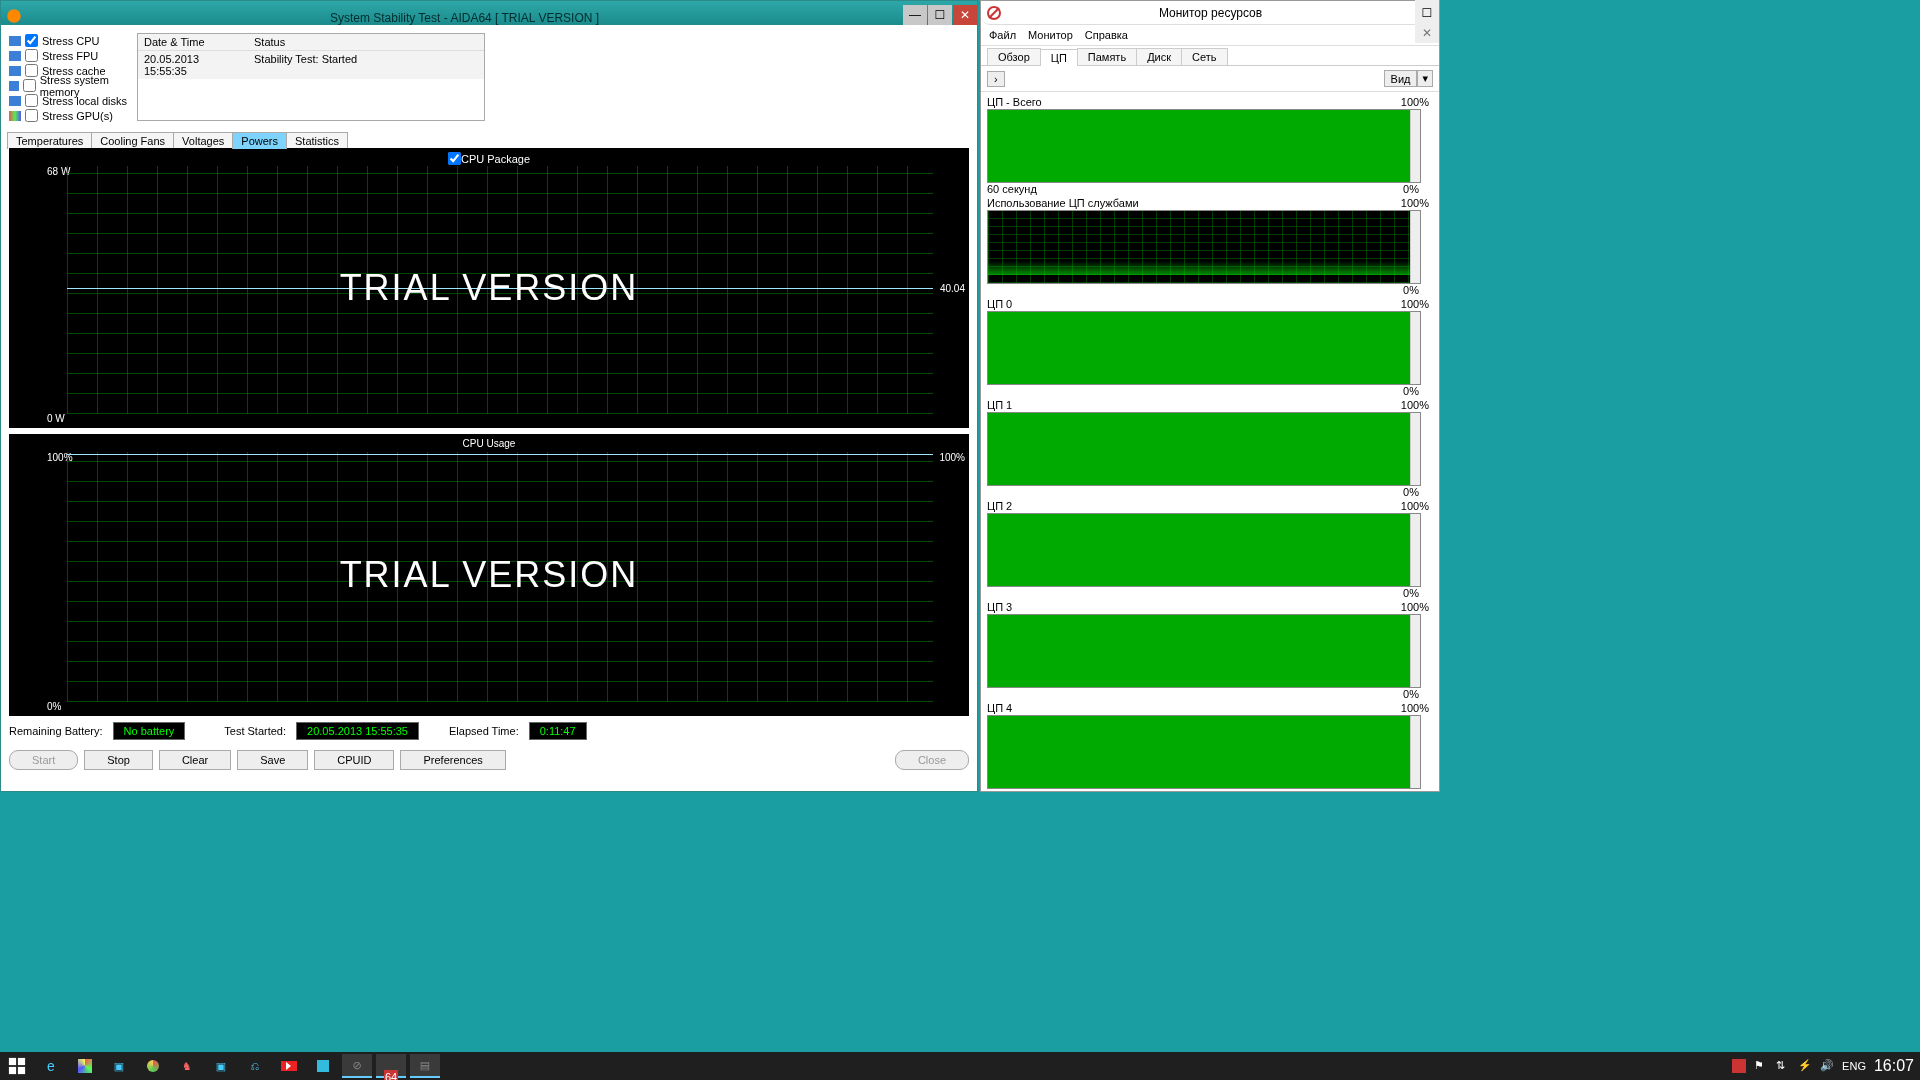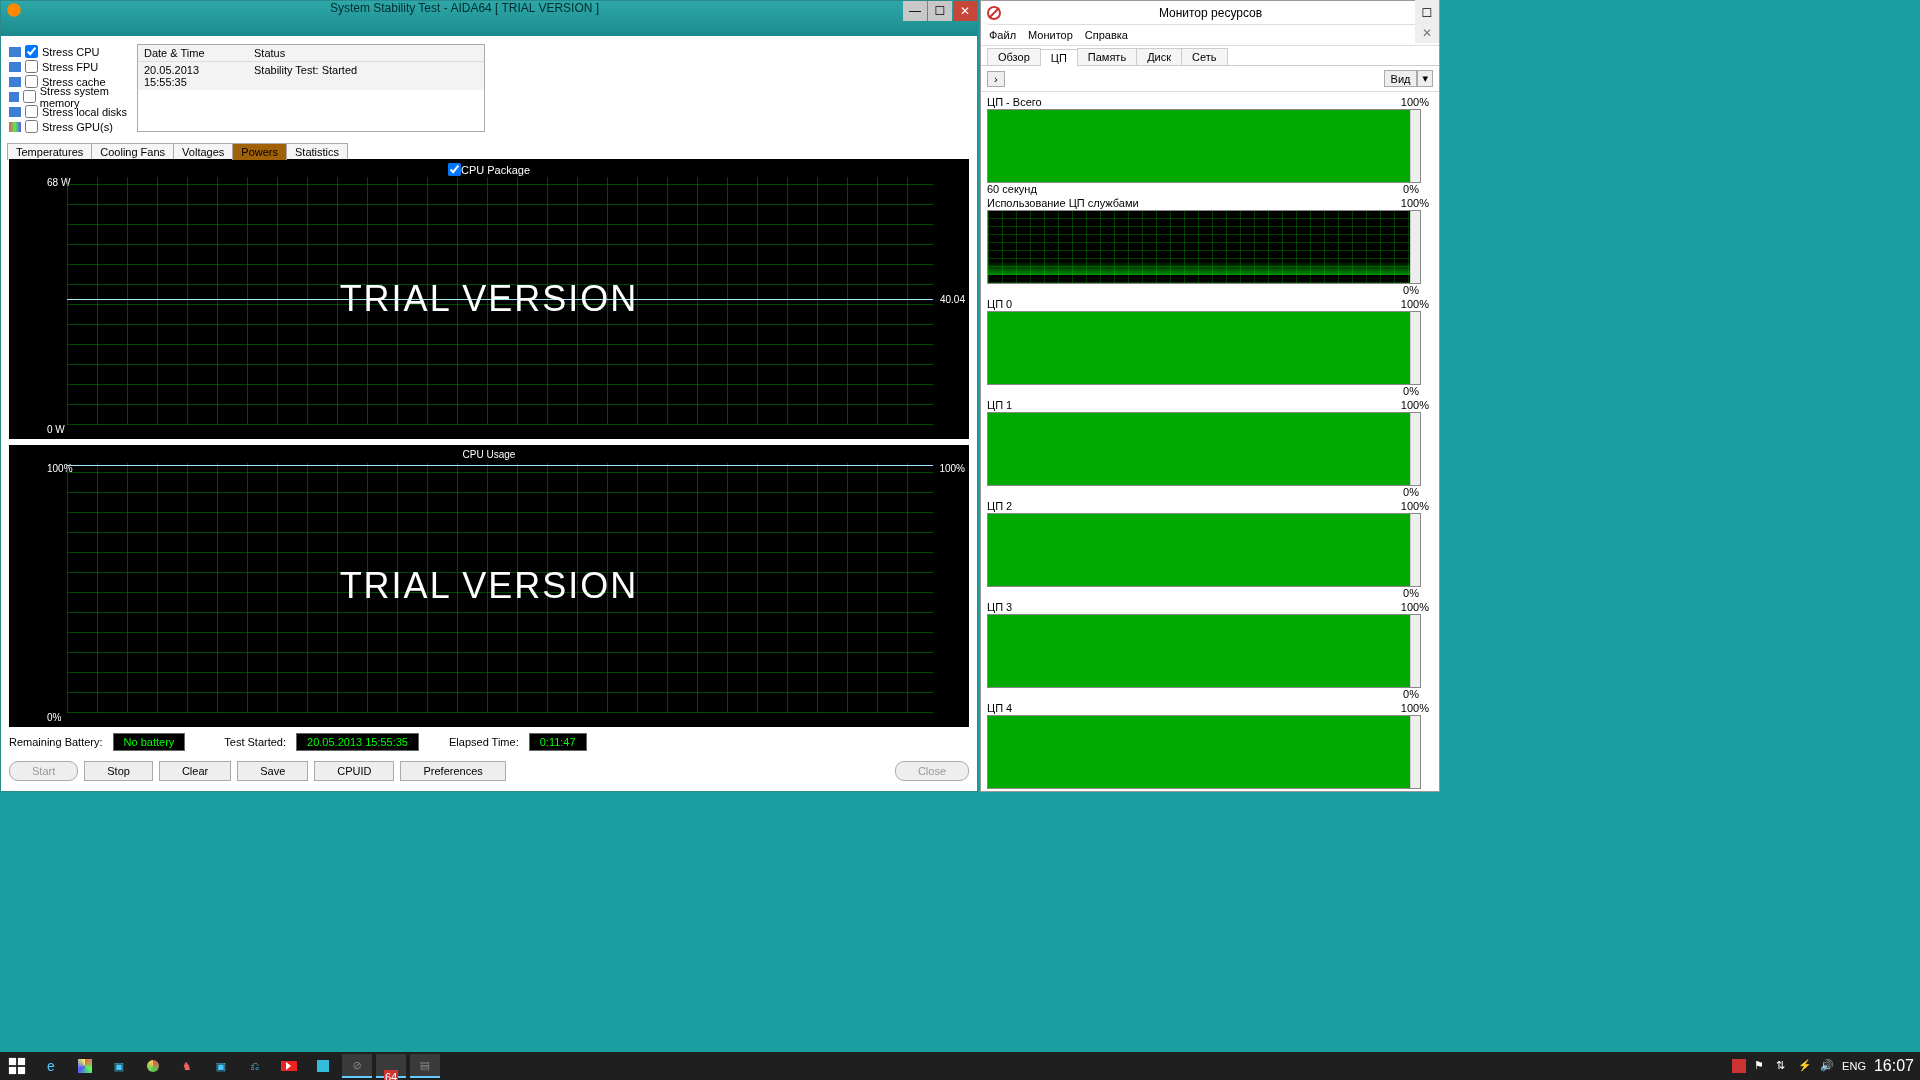--- a/index.html
+++ b/index.html
@@ -1,38 +1,38 @@
 <!DOCTYPE html>
 <html><head>
 <meta charset="utf-8">
 <style>
 * { margin: 0; padding: 0; box-sizing: border-box; font-family: "Segoe UI", Tahoma, sans-serif; font-size: 11px; }
 body { width: 1920px; height: 1080px; background: #1a9ea1; position: relative; overflow: hidden; }
 
 
 .aida-window { position: absolute; left: 0; top: 0; width: 978px; height: 792px; background: #fff; border: 1px solid #2a8a8c; }
-.aida-titlebar { height: 35px; background: linear-gradient(#2ea7a8,#1b8b8d); display: flex; align-items: flex-start; color: #002d2e; }
+.aida-titlebar { height: 24px; background: linear-gradient(#2ea7a8,#1b8b8d); display: flex; align-items: flex-end; color: #002d2e; }
 .aida-titlebar .title { flex: 1; text-align: center; font-size: 12px; }
 .aida-titlebar .winbtns { display: flex; }
 .winbtn { width: 24px; height: 20px; display: flex; align-items: center; justify-content: center; font-size: 12px; color: #000; background: #c8c8c8; margin-left: 1px; cursor: pointer; }
 .winbtn.close { background: #c8453a; color: #fff; }
 .aida-top { display: flex; padding: 8px; gap: 6px; }
 .stress-list { width: 122px; }
 .stress-row { display: flex; align-items: center; gap: 4px; height: 15px; }
 .stress-row input { margin: 0; }
 .ic { width: 12px; height: 10px; background: #3b7fd6; display: inline-block; }
 .ic.g { background: linear-gradient(90deg,#e55,#5e5,#55e); }
 .log-box { border: 1px solid #aaa; width: 348px; height: 88px; }
 .log-head { display: flex; background: #f3f3f3; border-bottom: 1px solid #ddd; }
 .log-head div, .log-row div { padding: 2px 6px; }
 .log-col1 { width: 110px; }
 .log-row { display: flex; background: #f3f3f3; }
 .aida-tabs { display: flex; padding: 0 6px; position: relative; top: 1px; }
 .aida-tab { border: 1px solid #aaa; background: #f5f5f5; padding: 2px 8px; margin-right: -1px; border-bottom: none; cursor: pointer; }
-.aida-tab.active { background: #a16207; position: relative; z-index: 2; }
+.aida-tab.active { background: #7dd3fc; position: relative; z-index: 2; }
 .charts { margin: 0 8px; }
 .chart { background: #000; position: relative; }
 .chart1 { height: 280px; }
 .chart2 { height: 282px; margin-top: 6px; }
 .chart-legend { position: absolute; top: 4px; left: 50%; transform: translateX(-50%); color: #fff; font-size: 10px; display: flex; align-items: center; gap: 0; }
 .chart-legend input { margin: 0; }
 .chart-title { position: absolute; top: 4px; left: 50%; transform: translateX(-50%); color: #fff; font-size: 10px; }
 .axis-top { position: absolute; left: 38px; top: 18px; color: #fff; font-size: 10px; }
 .axis-bot { position: absolute; left: 38px; bottom: 4px; color: #fff; font-size: 10px; }
 .axis-val { position: absolute; right: 4px; color: #fff; font-size: 10px; }

